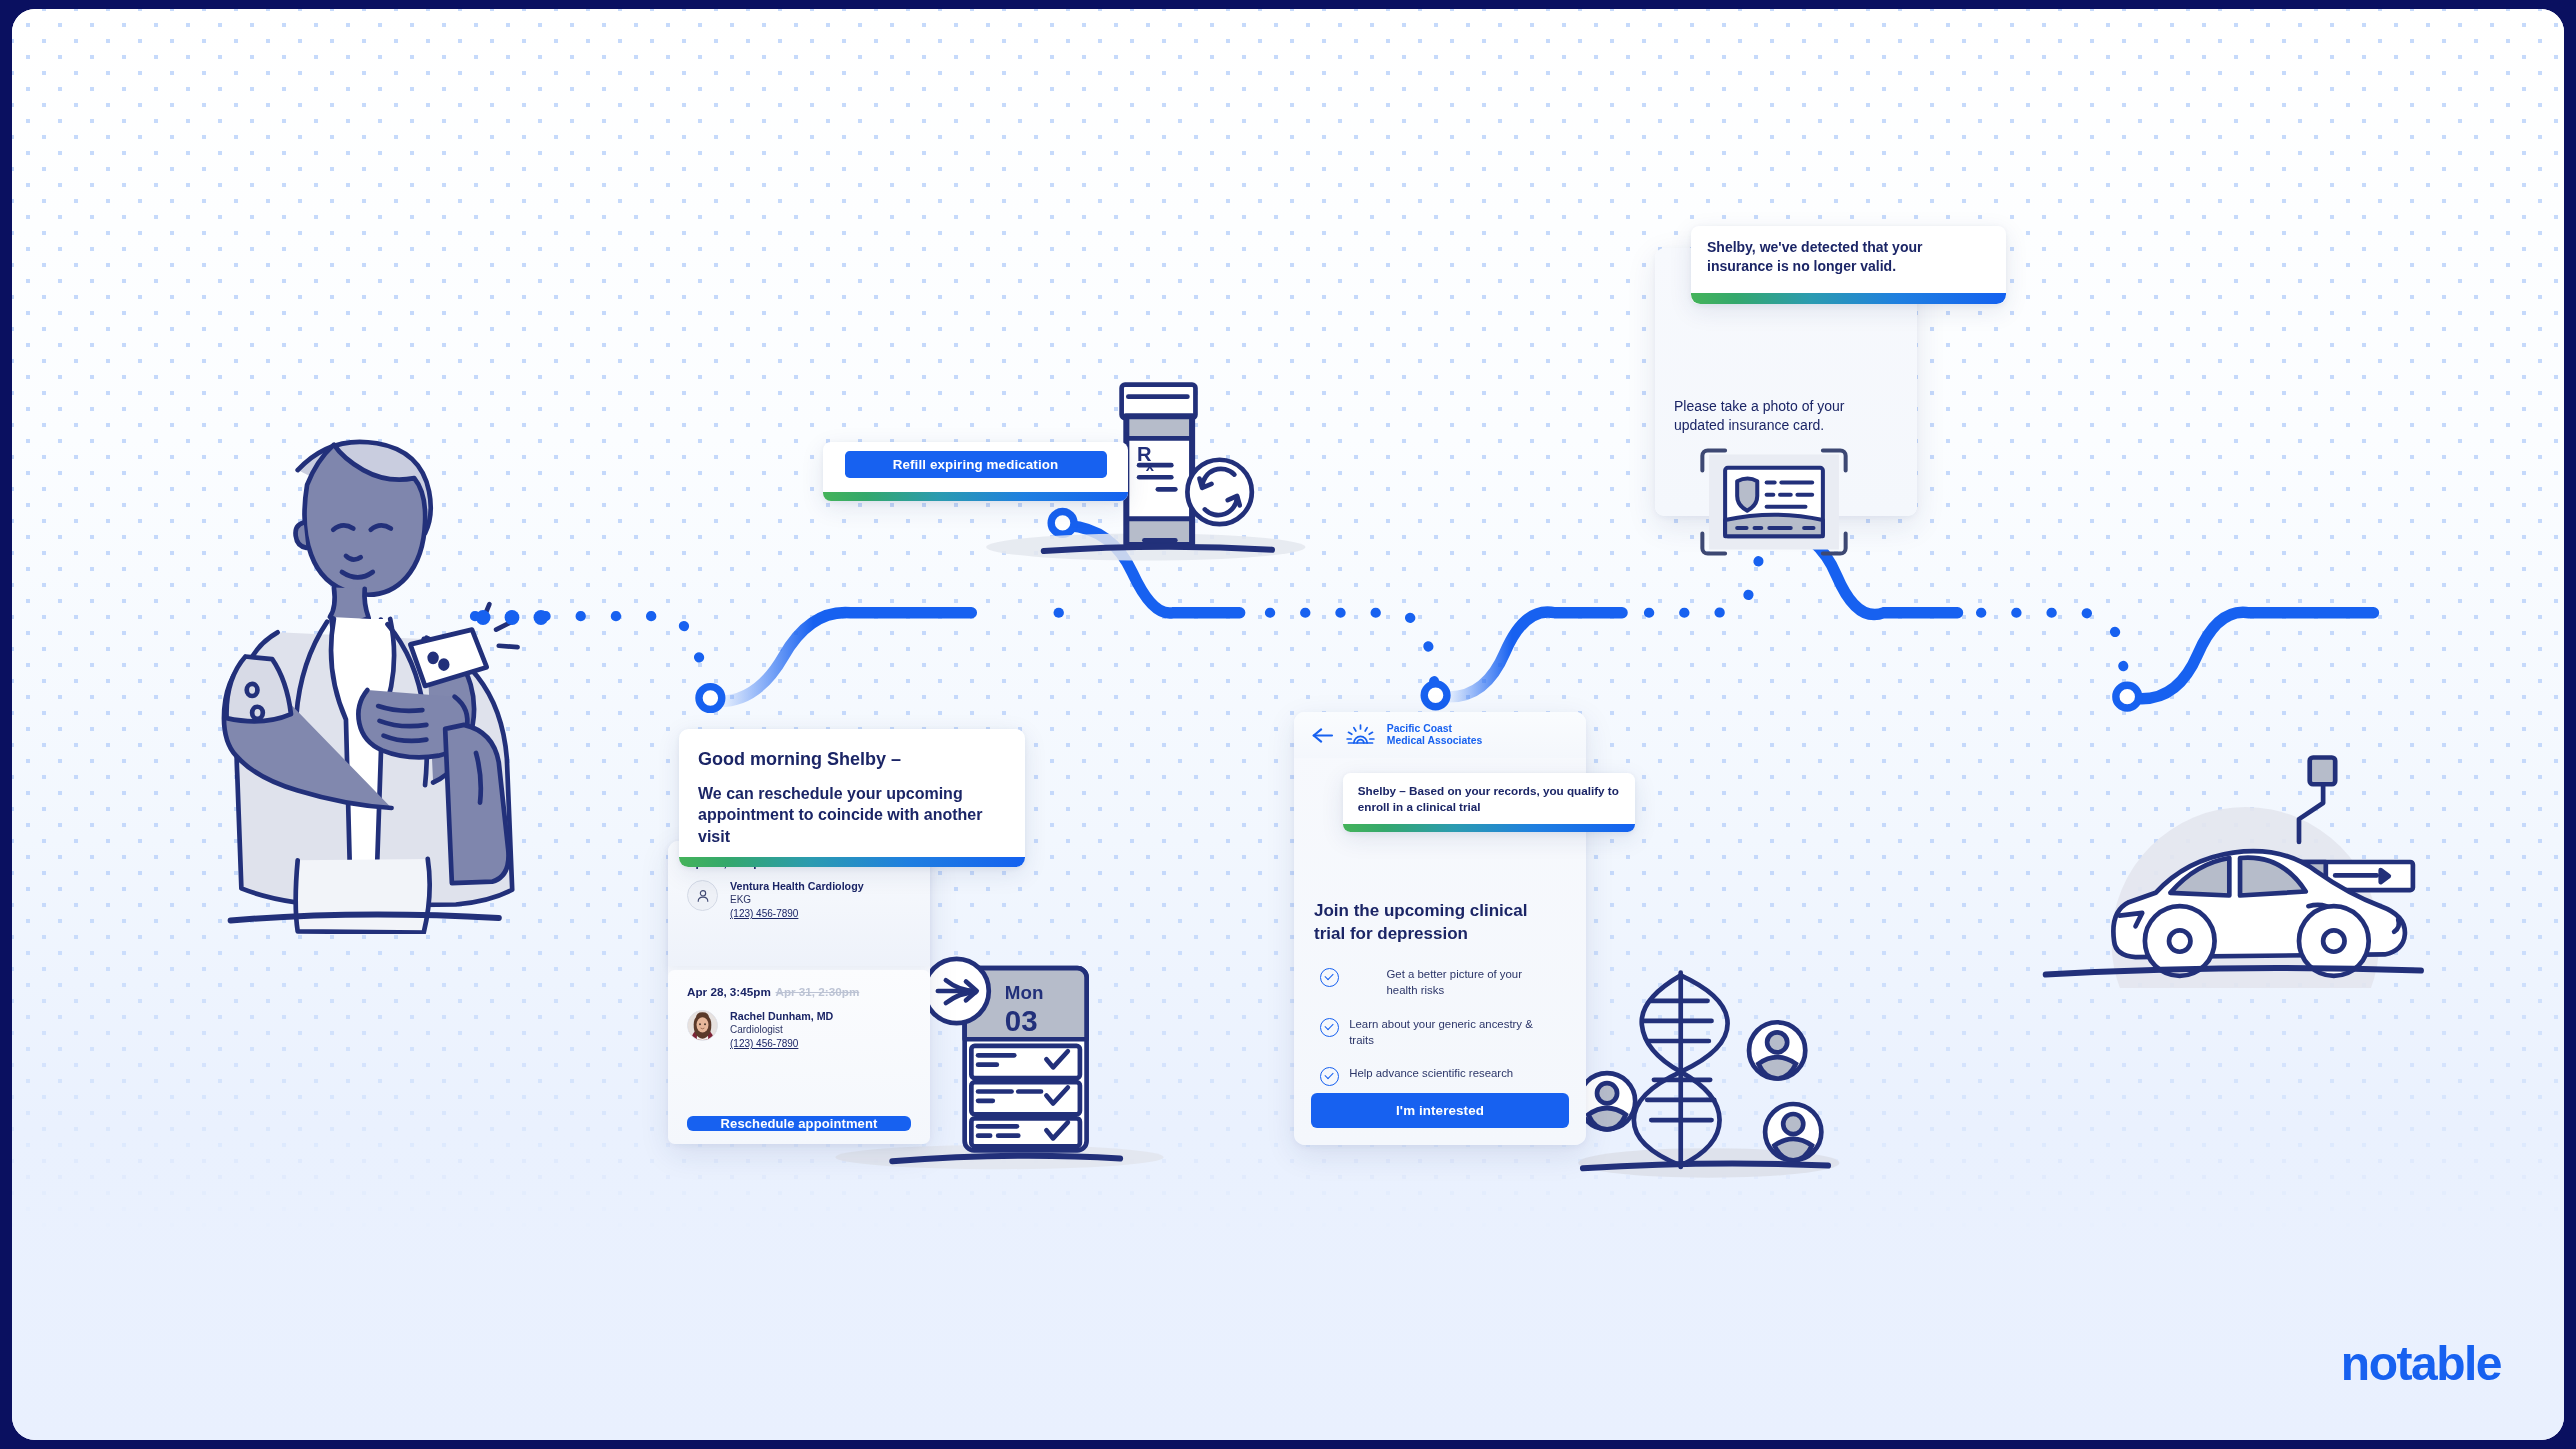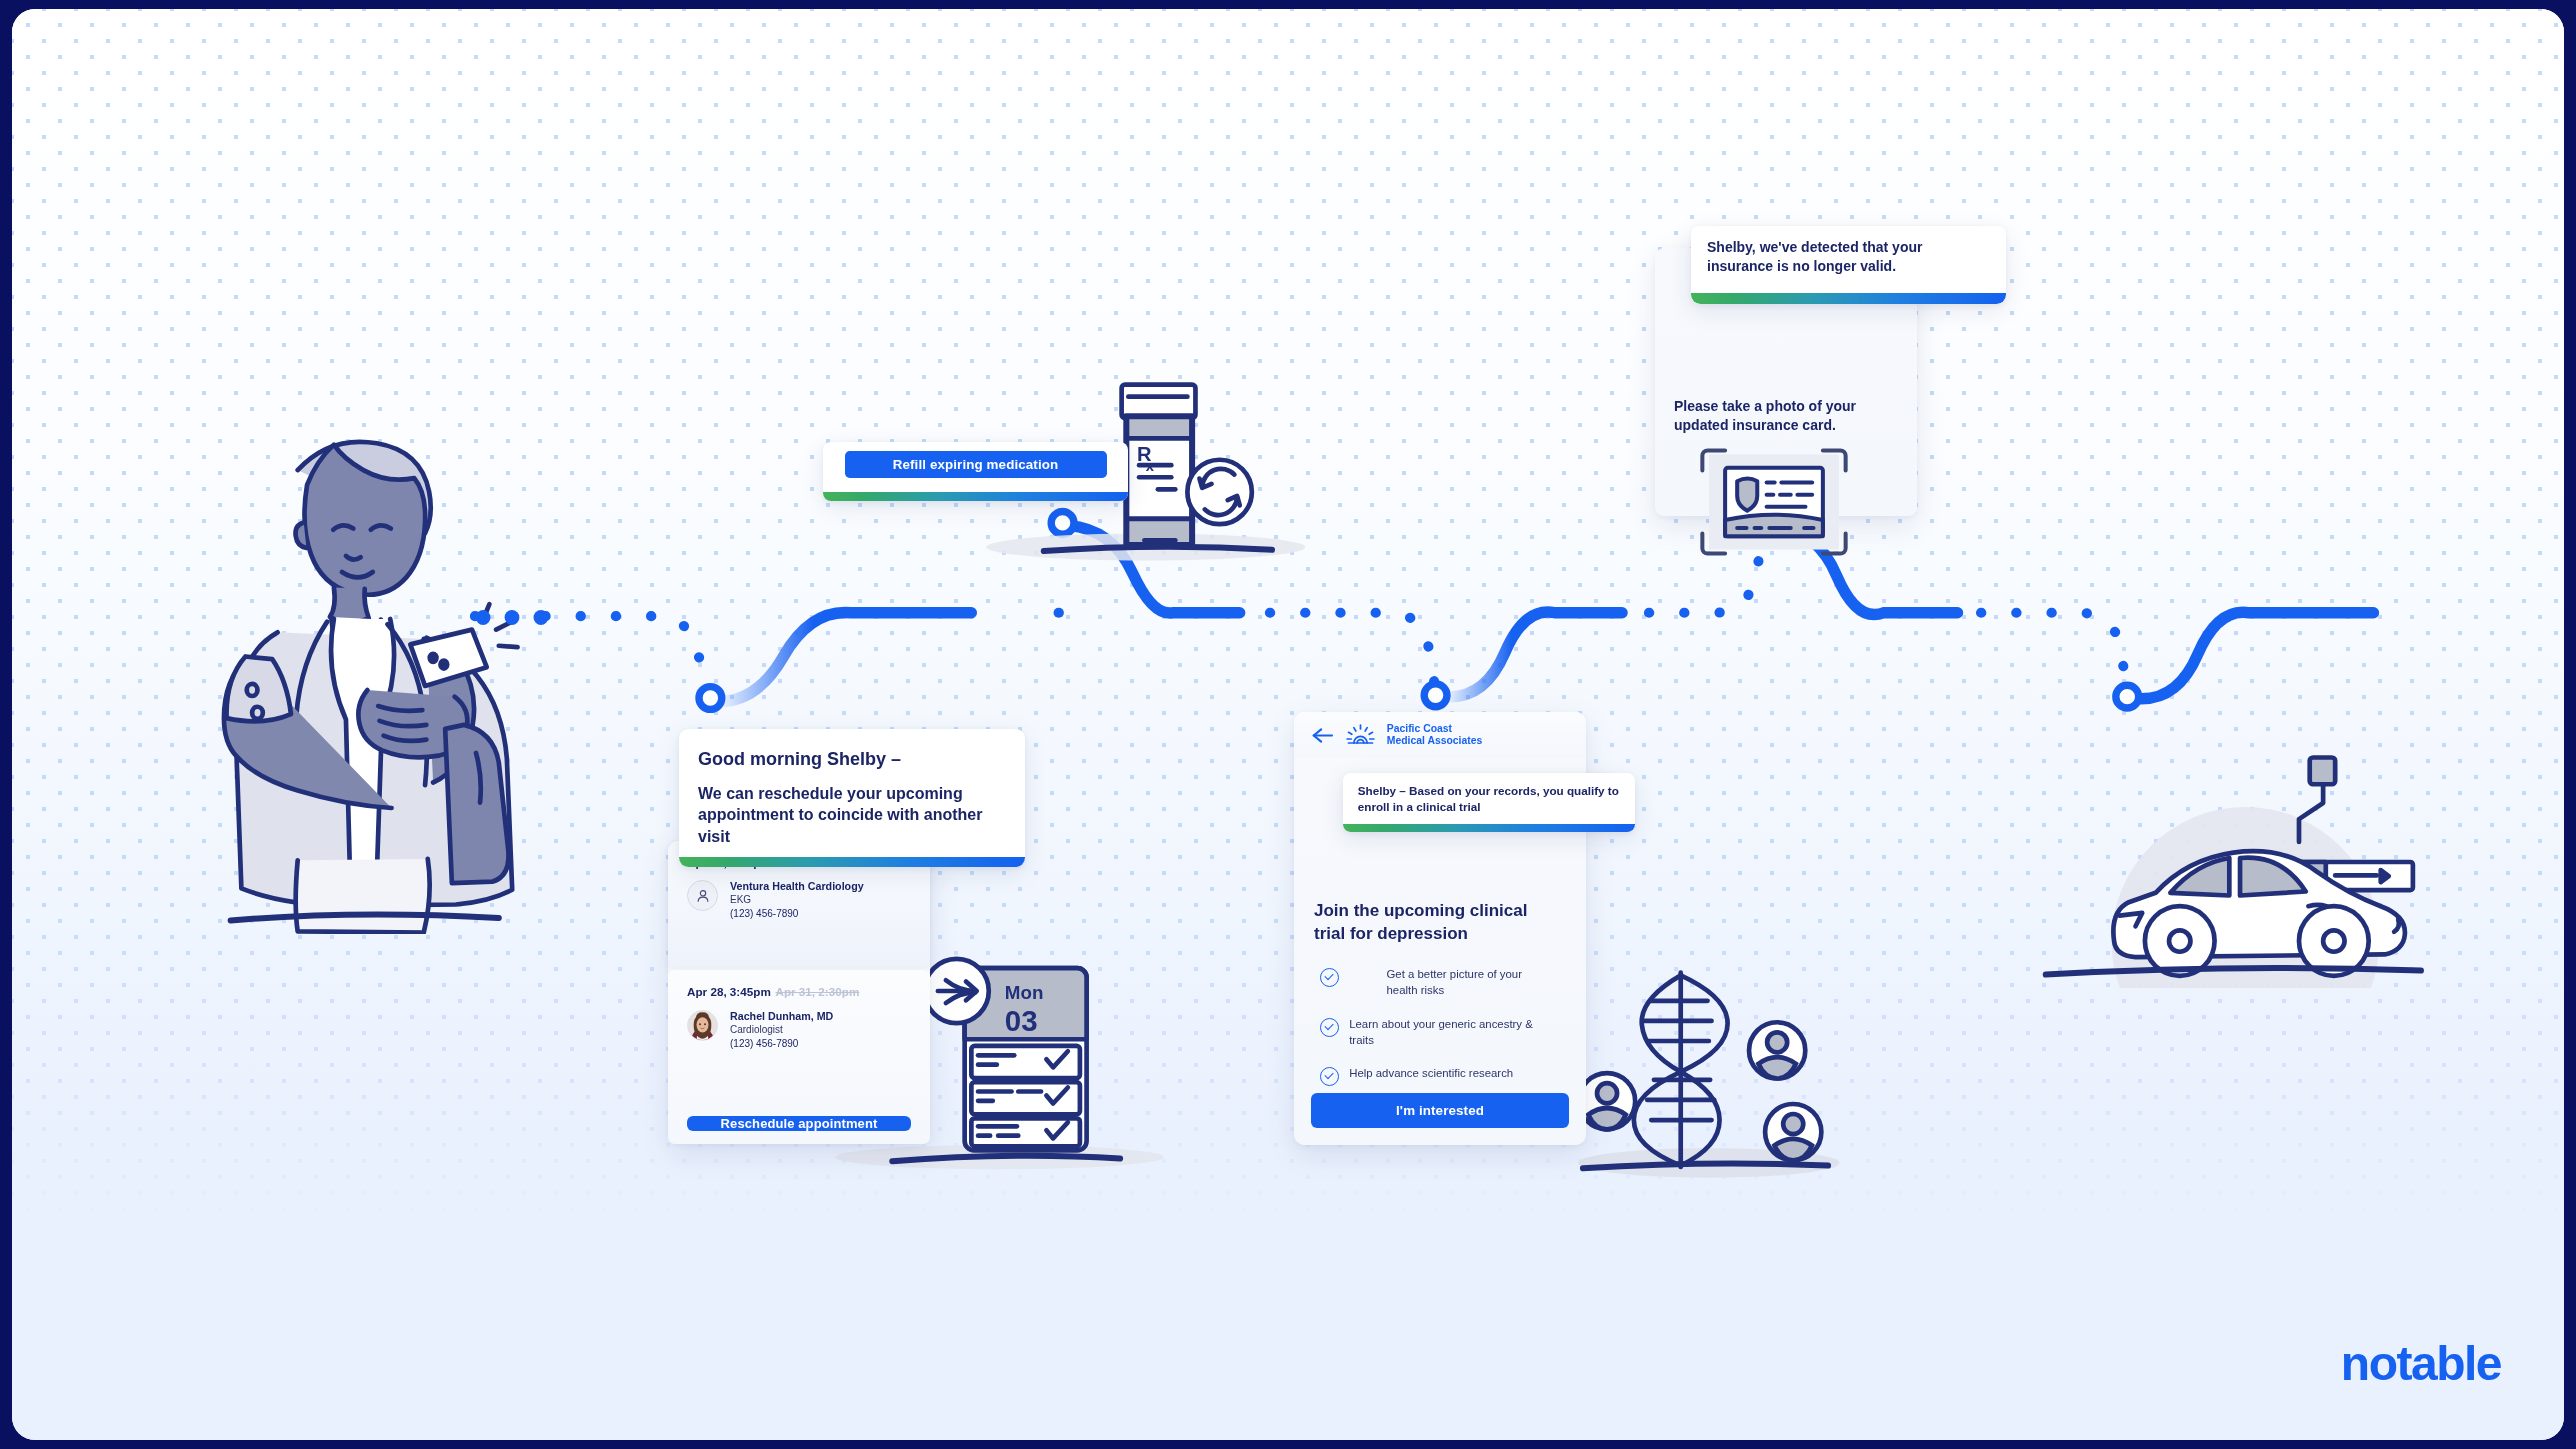--- a/index.html
+++ b/index.html
@@ -90,35 +90,35 @@
   .appt-date .old { color:#bcc3d4; font-weight: 700; text-decoration: line-through; margin-left: 4.7px; }
   .appt-avatar {
     width: 31px; height: 31px; border-radius: 50%;
     background: #eef1f7; border: 1.1px solid #d4dae6;
     display:flex; align-items:center; justify-content:center;
     overflow:hidden; flex:none;
   }
   .appt-photo { background: #d9cfcd; border-color:#e2e5ec; position:relative; }
   .appt-name { font-size: 10.7px; font-weight: 700; color:#1b2566; }
   .appt-sub  { font-size: 10px; color:#2c3566; margin-top: 2px; }
-  .appt-tel  { font-size: 10px; color:#1b2566; margin-top: 2.7px; display:inline-block; }
+  .appt-tel  { font-size: 10px; color:#1b2566; text-decoration: underline; margin-top: 2.7px; display:inline-block; }
   #reschedule-btn { position:absolute; left: 19px; right: 19px; bottom: 13.4px; height: 15px; font-size: 13px; }
 
   
   #refill-card { left: 811px; top: 433px; width: 305px; height: 59px; border-radius: 8px; }
   #refill-btn { position:absolute; left: 21.5px; right: 21.5px; top: 8.7px; height: 27px; font-size: 13.4px; border-radius: 4.7px; }
   #refill-card .gradient-bar { height: 9.4px; border-radius: 0 0 8px 8px; }
 
   
   #insurance-panel { left: 1643px; top: 239px; width: 262px; height: 268px; border-radius: 9.4px; }
   #insurance-bubble { left: 1679px; top: 217px; width: 315px; height: 78px; border-radius: 8px; }
   #insurance-bubble .inner { padding: 12px 14.8px 0 16px; }
   #insurance-bubble .t { font-size: 14px; font-weight: 700; color:#1b2566; line-height: 1.35; }
   #insurance-bubble .gradient-bar { height: 11.4px; }
-  .ins-ask { position:absolute; left: 19px; top: 149px; width: 221px; font-size: 14px; font-weight: 700; color:#1b2566; line-height:1.35; }
+  .ins-ask { position:absolute; left: 19px; top: 149px; width: 221px; font-size: 14px; font-weight: 400; color:#1b2566; line-height:1.35; }
 
   
   #trial-panel { left: 1282px; top: 703px; width: 292px; height: 433px; border-radius: 10.7px; padding-left: 42px; }
   #trial-head { position:absolute; left:0; right:0; top:0; height: 46px;
     background: linear-gradient(180deg,#fafcfe,#f4f7fc); border-radius:10.7px 10.7px 0 0;
     display:flex; align-items:center; padding: 0 17.4px; gap: 10.7px; }
   #trial-bubble { left: 1331px; top: 764px; width: 292px; height: 59px; border-radius: 7.4px; }
   #trial-bubble .inner { padding: 9.4px 13.4px 0 14.8px; }
   #trial-bubble .t { font-size: 11.7px; font-weight: 700; color:#1b2566; line-height:1.38; }
   #trial-bubble .gradient-bar { height: 8.7px; border-radius: 0 0 7.4px 7.4px; }

